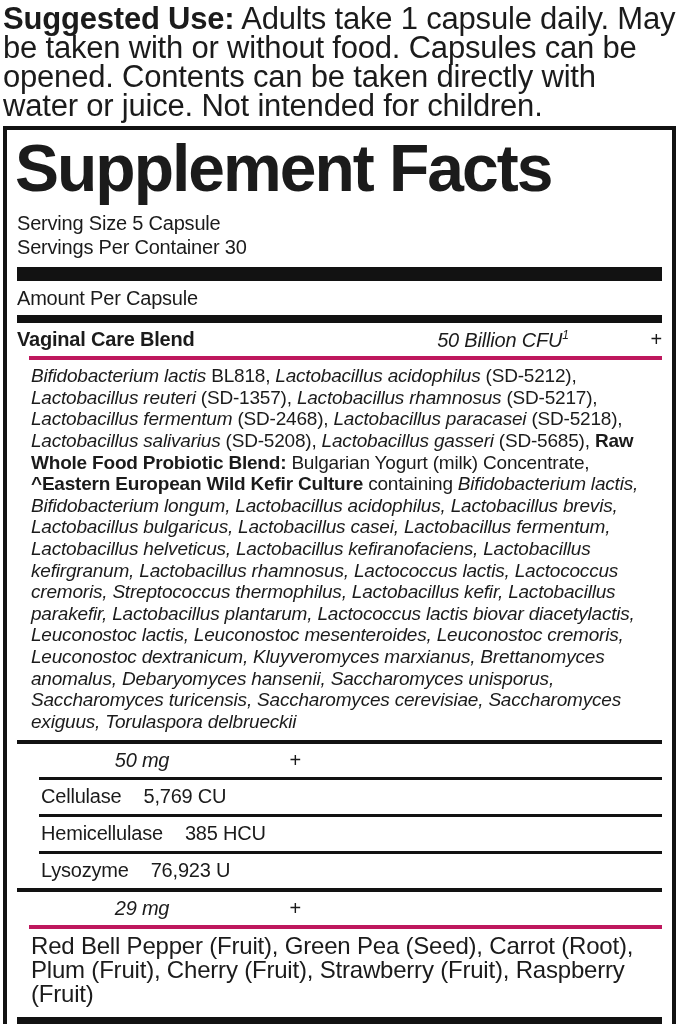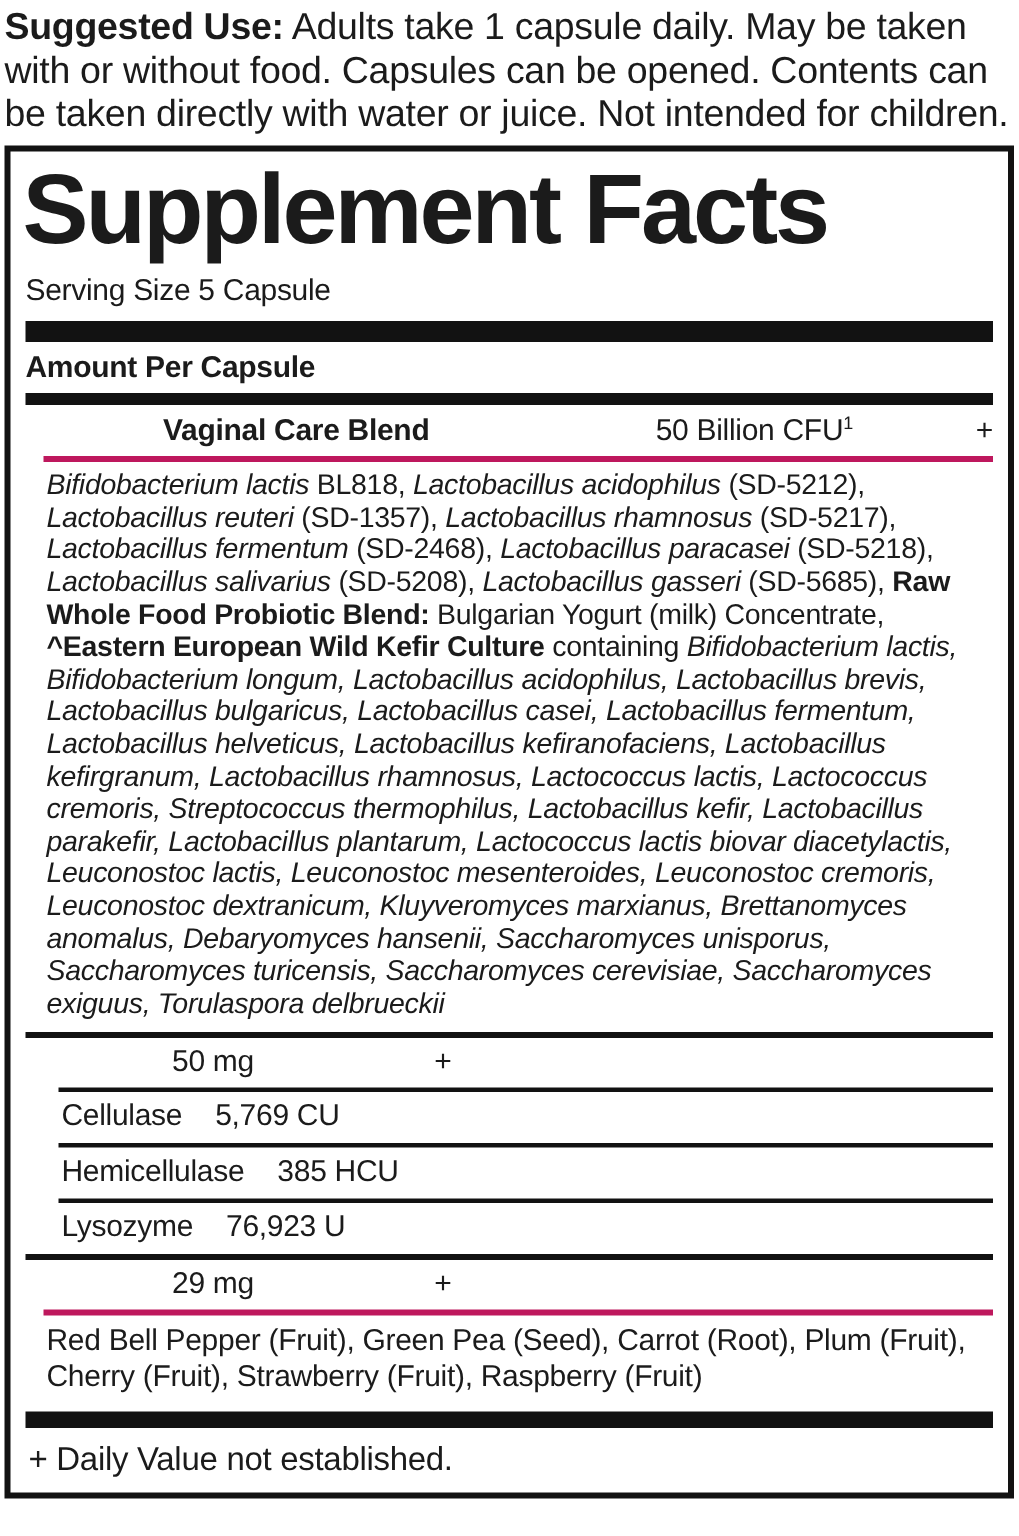--- a/index.html
+++ b/index.html
@@ -4,48 +4,48 @@
 <style>
   html, body { margin:0; padding:0; background:#fff; }
   body {
     width:679px; height:1024px; overflow:hidden;
     font-family:"Liberation Sans", sans-serif;
     color:#1b1b1b; letter-spacing:-0.2px;
   }
   .b { font-weight:bold; }
 
   
-  .suggested { font-size:25px; line-height:29px; padding:4px 3px 6px 3px; }
+  .suggested { font-size:31px; line-height:29px; padding:4px 3px 6px 3px; }
 
   
   .panel { margin:0 3px; border:4px solid #121212; padding:2px 10px 4px 10px; background:#fff; }
   .panel-title {
     font-size:66px; font-weight:bold; letter-spacing:-2px; line-height:1.04;
     margin:2px 0 8px -2px; white-space:nowrap;
   }
   .serving { font-size:20px; line-height:24px; }
   .bar { background:#121212; height:14px; margin-top:8px; }
   .bar.thin { height:8px; margin-top:0; }
   .bar.foot { height:11px; margin-top:2px; }
-  .amount-head { font-size:20px; font-weight:bold; padding:6px 0 5px 0; }
+  .amount-head { font-size:20px; font-weight:normal; padding:6px 0 5px 0; }
 
   .head-row { display:flex; align-items:baseline; font-size:20px; padding:5px 0 5px 0; }
   .head-row.heavy { border-top:4px solid #121212; }
-  .head-row .name { font-weight:bold; flex:1;text-align:center; }
-  .head-row .amount { width:250px; text-align:center; }
+  .head-row .name { font-weight:bold; flex:1; }
+  .head-row .amount { width:250px; text-align:center;font-style:italic; }
   .head-row .amount sup { font-size:12px; letter-spacing:0; }
   .head-row .dv { width:34px; text-align:right; }
 
   .desc {
     margin-left:12px; border-top:4px solid #be185d;
     padding:5px 0 8px 2px; font-size:19px; line-height:21.6px;
   }
   .desc .s-i { font-style:italic; }
   .desc .s-b { font-weight:bold; }
-  .desc.fruit { font-size:20px; line-height:24px; padding-bottom:9px; }
+  .desc.fruit { font-size:24px; line-height:24px; padding-bottom:9px; }
 
   .sub-row {
     display:flex; align-items:baseline; margin-left:22px; border-top:3px solid #121212;
     padding:5px 0 6px 2px; font-size:20px;
   }
   .sub-row .sub-amount { margin-left:22px;text-align:center; }
 
   .footnote { font-size:22px; padding:8px 0 5px 2px; }
 </style>
 </head>
@@ -54,20 +54,21 @@
 <div class="suggested">
   <span class="b">Suggested Use:</span>
   <span>Adults take 1 capsule daily. May be taken with or without food. Capsules can be opened. Contents can be taken directly with water or juice. Not intended for children.</span>
 </div>
 
 <div class="panel">
 
   <div class="panel-title">Supplement Facts</div>
 
   <div class="serving">Serving Size 5 Capsule</div>
+  <div class="serving">Servings Per Container 30</div>
 
   <div class="bar"></div>
 
   <div class="amount-head">Amount Per Capsule</div>
 
   <div class="bar thin"></div>
 
   <div class="head-row">
     <span class="name">Vaginal Care Blend</span>
     <span class="amount"><span>50 Billion CFU</span><sup>1</sup></span>

